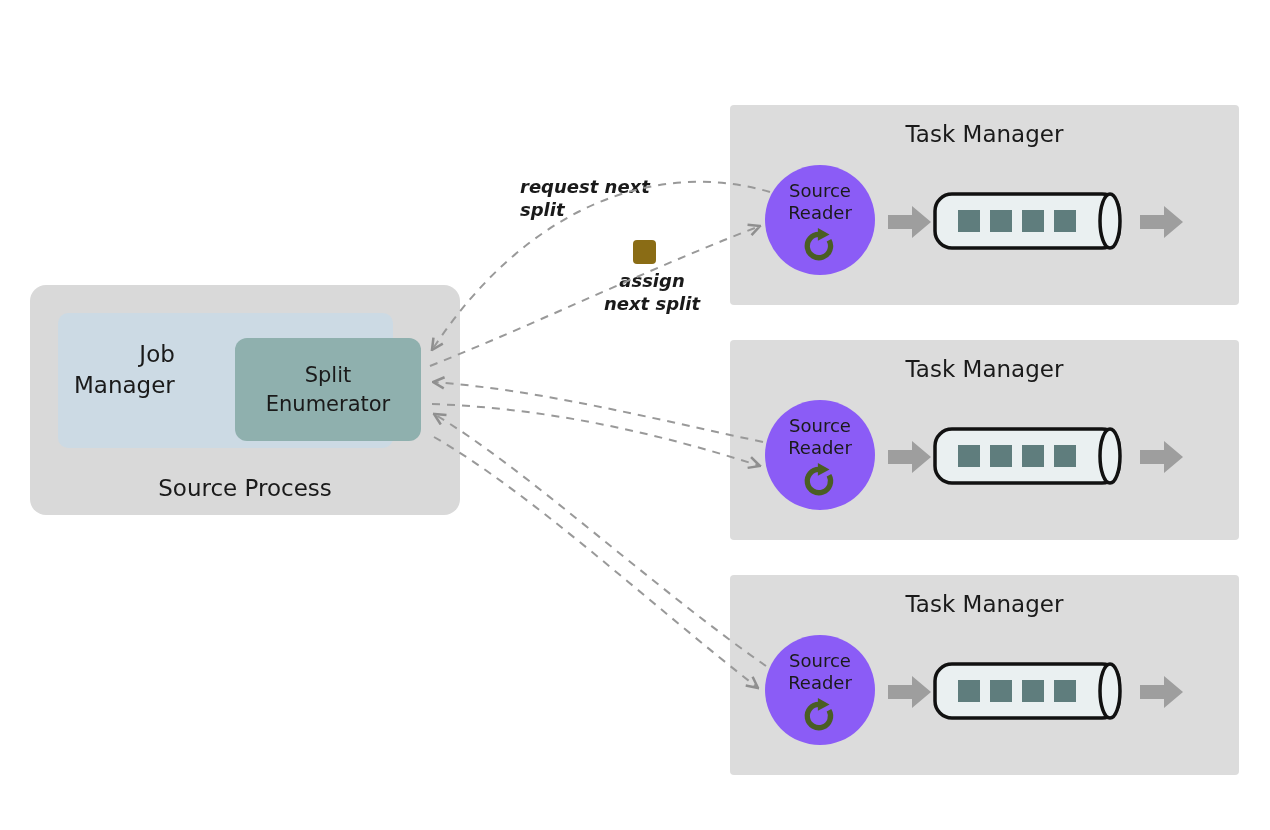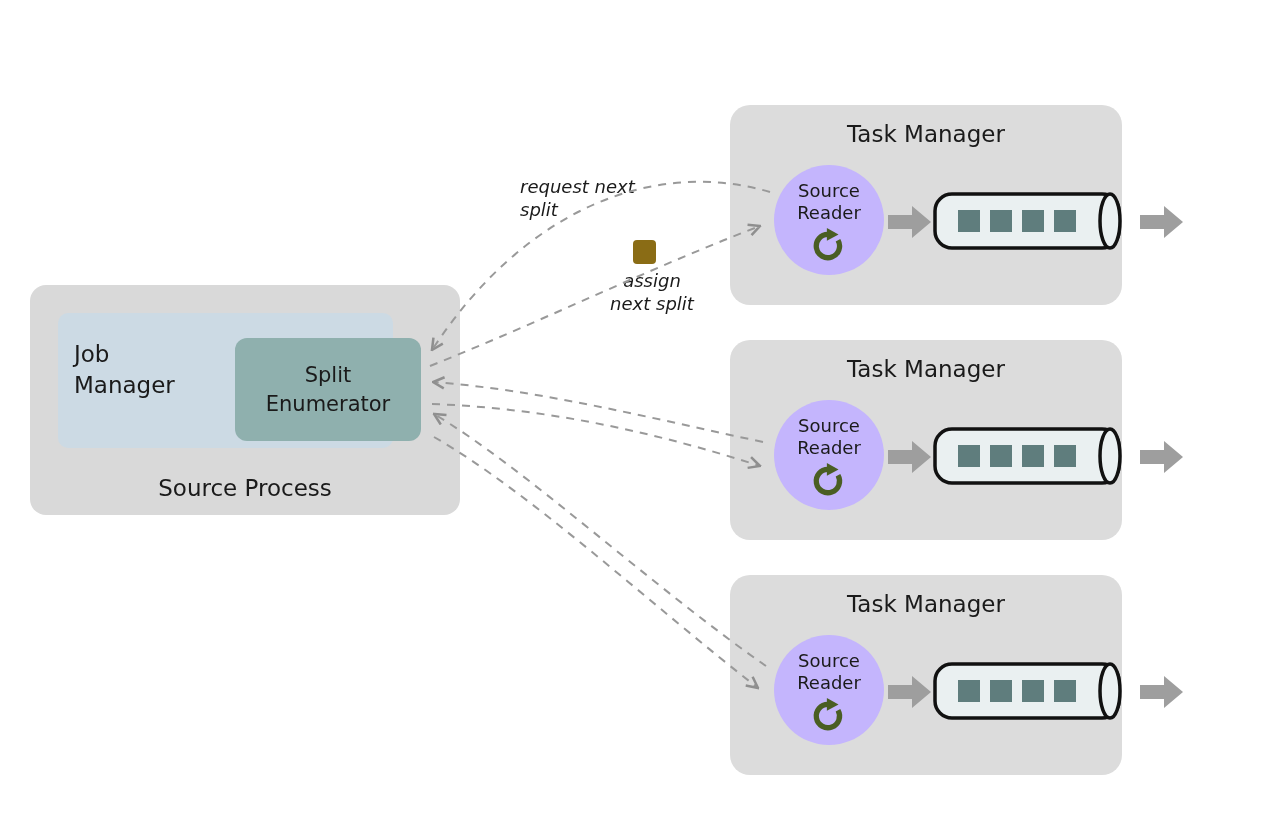--- a/index.html
+++ b/index.html
@@ -20,71 +20,72 @@
     width: 430px; height: 230px;
     background: #d9d9d9; border-radius: 16px;
   }
   .master-label {
     position: absolute; bottom: 14px; left: 0; width: 100%;
     text-align: center; font-size: 23px;
   }
   .job-manager {
     position: absolute; left: 28px; top: 28px;
     width: 335px; height: 135px;
-    background: #ccdae4; border-radius: 10px;
+    background: #ccdae4; border-radius: 10px; text-align: right;
   }
   .job-manager-label {
     position: absolute; left: 16px; top: 26px;
     font-size: 23px; line-height: 1.35;
   }
   .split-enumerator {
     position: absolute; left: 205px; top: 53px;
     width: 186px; height: 103px;
     background: #8fb0ae; border-radius: 12px;
     display: flex; align-items: center; justify-content: center;
   }
   .split-enumerator-label {
     text-align: center; font-size: 21px; line-height: 1.35;
   }
 
   
   .task-manager {
     position: absolute; left: 730px;
-    width: 392px; height: 200px;
-    background: #dcdcdc; border-radius: 20px;
+    width: 509px; height: 200px;
+    background: #dcdcdc; border-radius: 4px;
   }
   .tm-1 { top: 105px; }
   .tm-2 { top: 340px; }
   .tm-3 { top: 575px; }
   .tm-title {
     position: absolute; top: 16px; left: 0; width: 100%;
     text-align: center; font-size: 23px;
   }
   .source-reader {
-    position: absolute; left: 44px; top: 60px;
+    position: absolute; left: 35px; top: 60px;
     width: 110px; height: 110px;
-    background: #c4b5fd; border-radius: 50%;
+    background: #8b5cf6; border-radius: 50%;
   }
   .source-reader-label {
     position: absolute; top: 15px; left: 0; width: 100%;
     text-align: center; font-size: 18px; line-height: 1.2;
   }
   .refresh-icon {
     position: absolute; left: 50%; top: 62px;
     transform: translateX(-50%);
     width: 36px; height: 36px;
   }
   .flow-arrow-1 { position: absolute; left: 158px; top: 99px; }
   .flow-arrow-2 { position: absolute; left: 410px; top: 99px; }
   .queue-svg   { position: absolute; left: 202px; top: 84px; }
 
   
   .annotation {
     position: absolute; font-style: italic; font-size: 18px;
     line-height: 1.25;
+    font-weight: bold;
   }
   .annotation-request { left: 520px; top: 176px; text-align: left; }
   .annotation-assign  { left: 592px; top: 270px; width: 120px; text-align: center; }
 
   
   .overlay {
     position: absolute; left: 0; top: 0;
     width: 1270px; height: 830px;
     pointer-events: none;
   }

